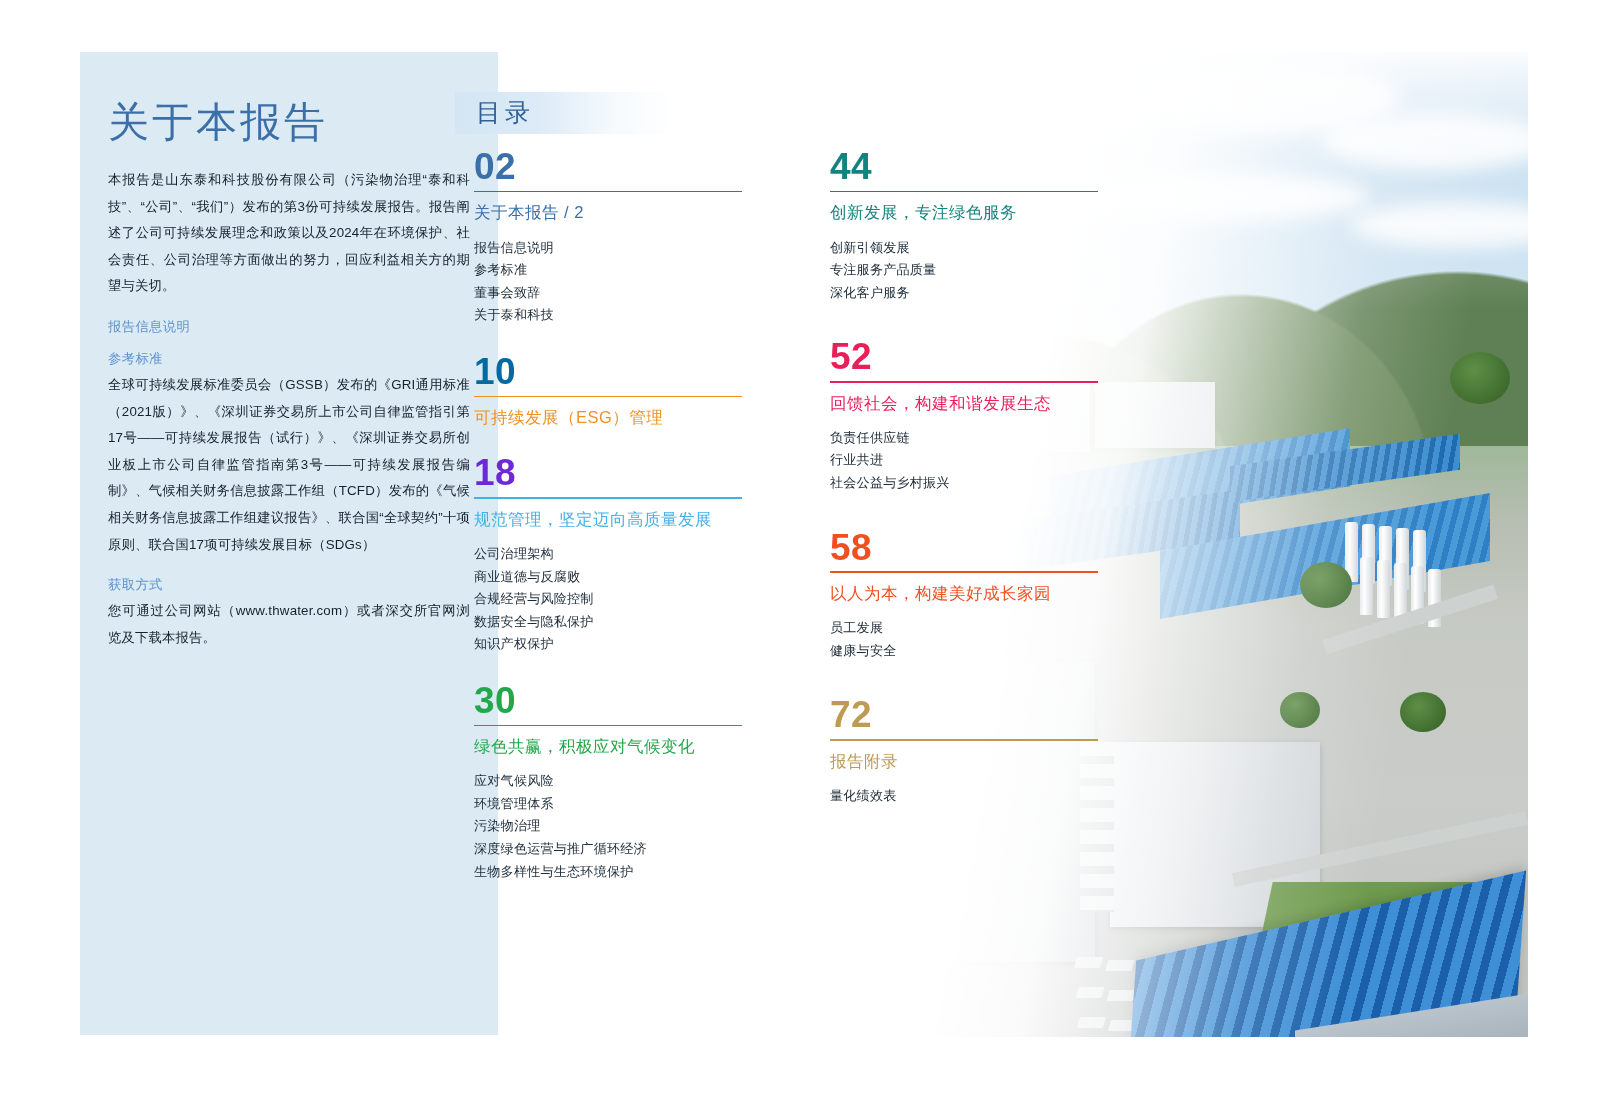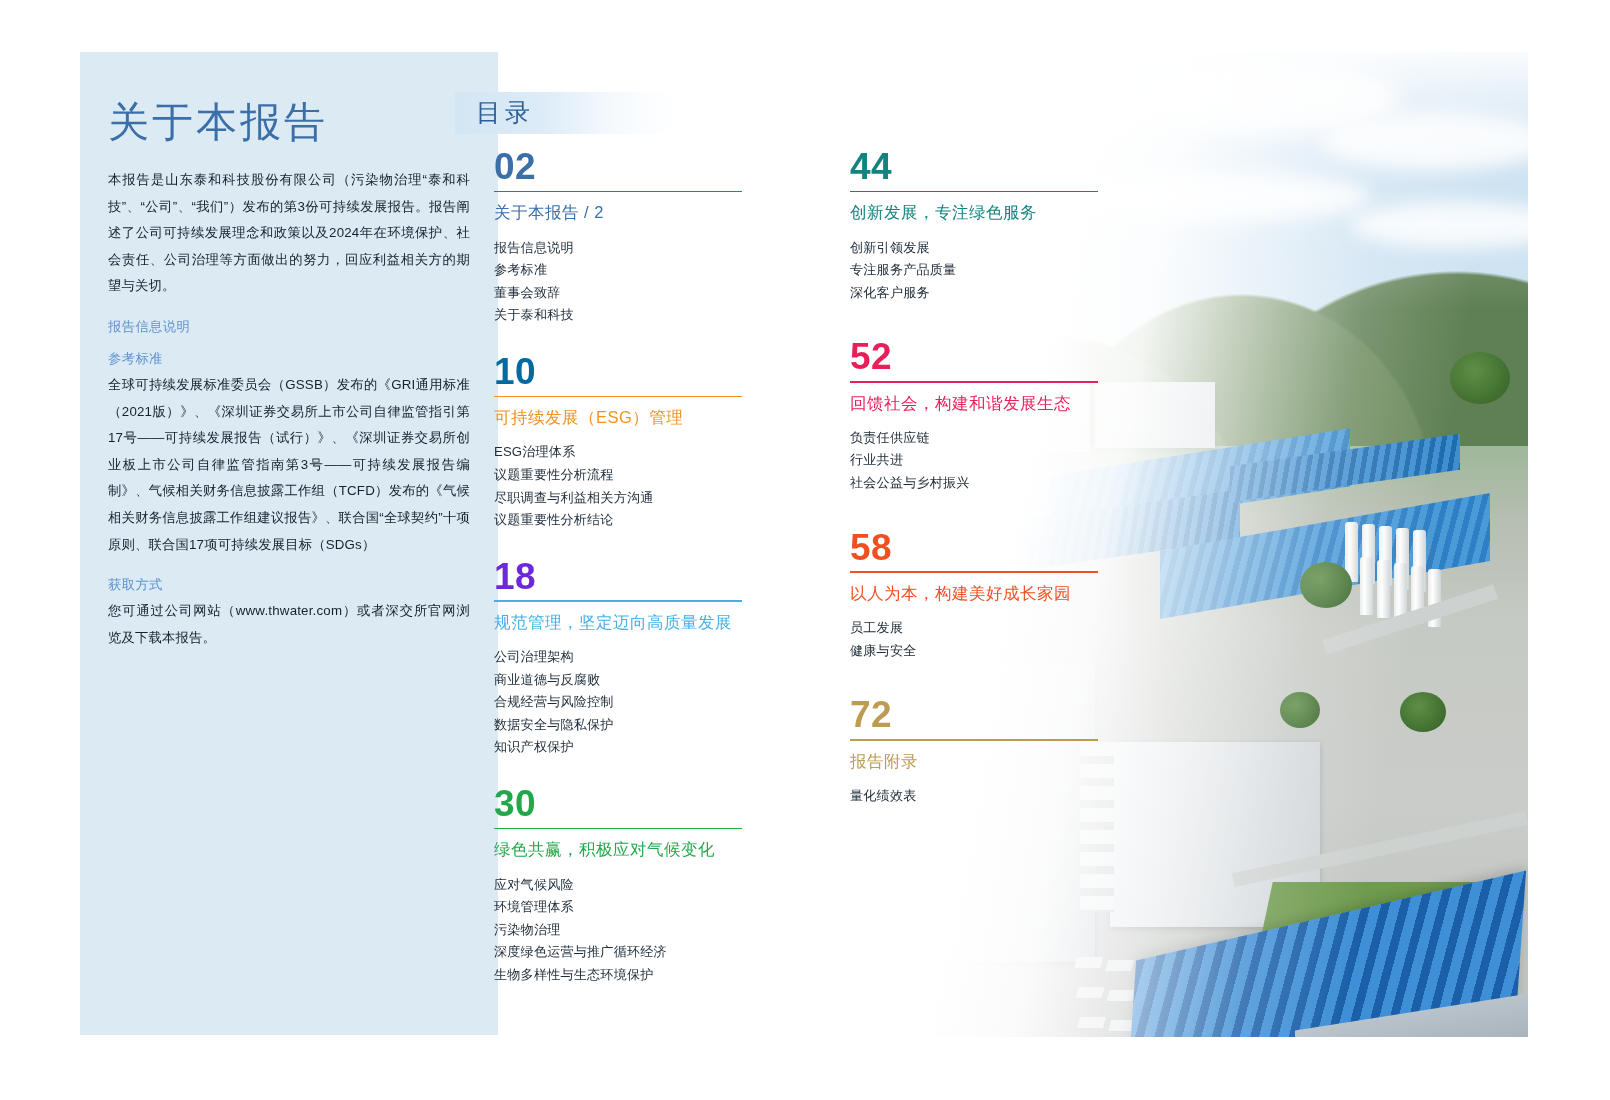--- a/index.html
+++ b/index.html
@@ -165,21 +165,21 @@
     font-weight: 400;
   }
 
   .toc-col {
     position: absolute;
     width: 268px;
   }
   #toc-col-left  { left: 474px; top: 148px; }
   #toc-col-right { left: 830px; top: 148px; }
 
-  .toc-block { margin-bottom: 10px; margin-left: 20px; }
+  .toc-block { margin-bottom: 10px; }
   .toc-num {
     font-size: 37px;
     font-weight: 700;
     line-height: 1.05;
     letter-spacing: 0.5px;
   }
   .toc-rule {
     height: 1.6px;
     width: 100%;
     margin: 4px 0 9px 0;
@@ -316,26 +316,20 @@
           <li>报告信息说明</li>
           <li>参考标准</li>
           <li>董事会致辞</li>
           <li>关于泰和科技</li>
         </ul>
       </div>
       <div class="toc-block">
         <div class="toc-num" style="color: #0369a1;">10</div>
         <div class="toc-rule" style="background: rgb(239, 146, 35);"></div>
         <div class="toc-heading" style="color: rgb(239, 146, 35);">可持续发展（ESG）管理</div>
-        <ul class="toc-items">
-          <li>ESG治理体系</li>
-          <li>议题重要性分析流程</li>
-          <li>尽职调查与利益相关方沟通</li>
-          <li>议题重要性分析结论</li>
-        </ul>
       </div>
       <div class="toc-block">
         <div class="toc-num" style="color: #6d28d9;">18</div>
         <div class="toc-rule" style="background: rgb(70, 176, 230);"></div>
         <div class="toc-heading" style="color: rgb(70, 176, 230);">规范管理，坚定迈向高质量发展</div>
         <ul class="toc-items">
           <li>公司治理架构</li>
           <li>商业道德与反腐败</li>
           <li>合规经营与风险控制</li>
           <li>数据安全与隐私保护</li>

